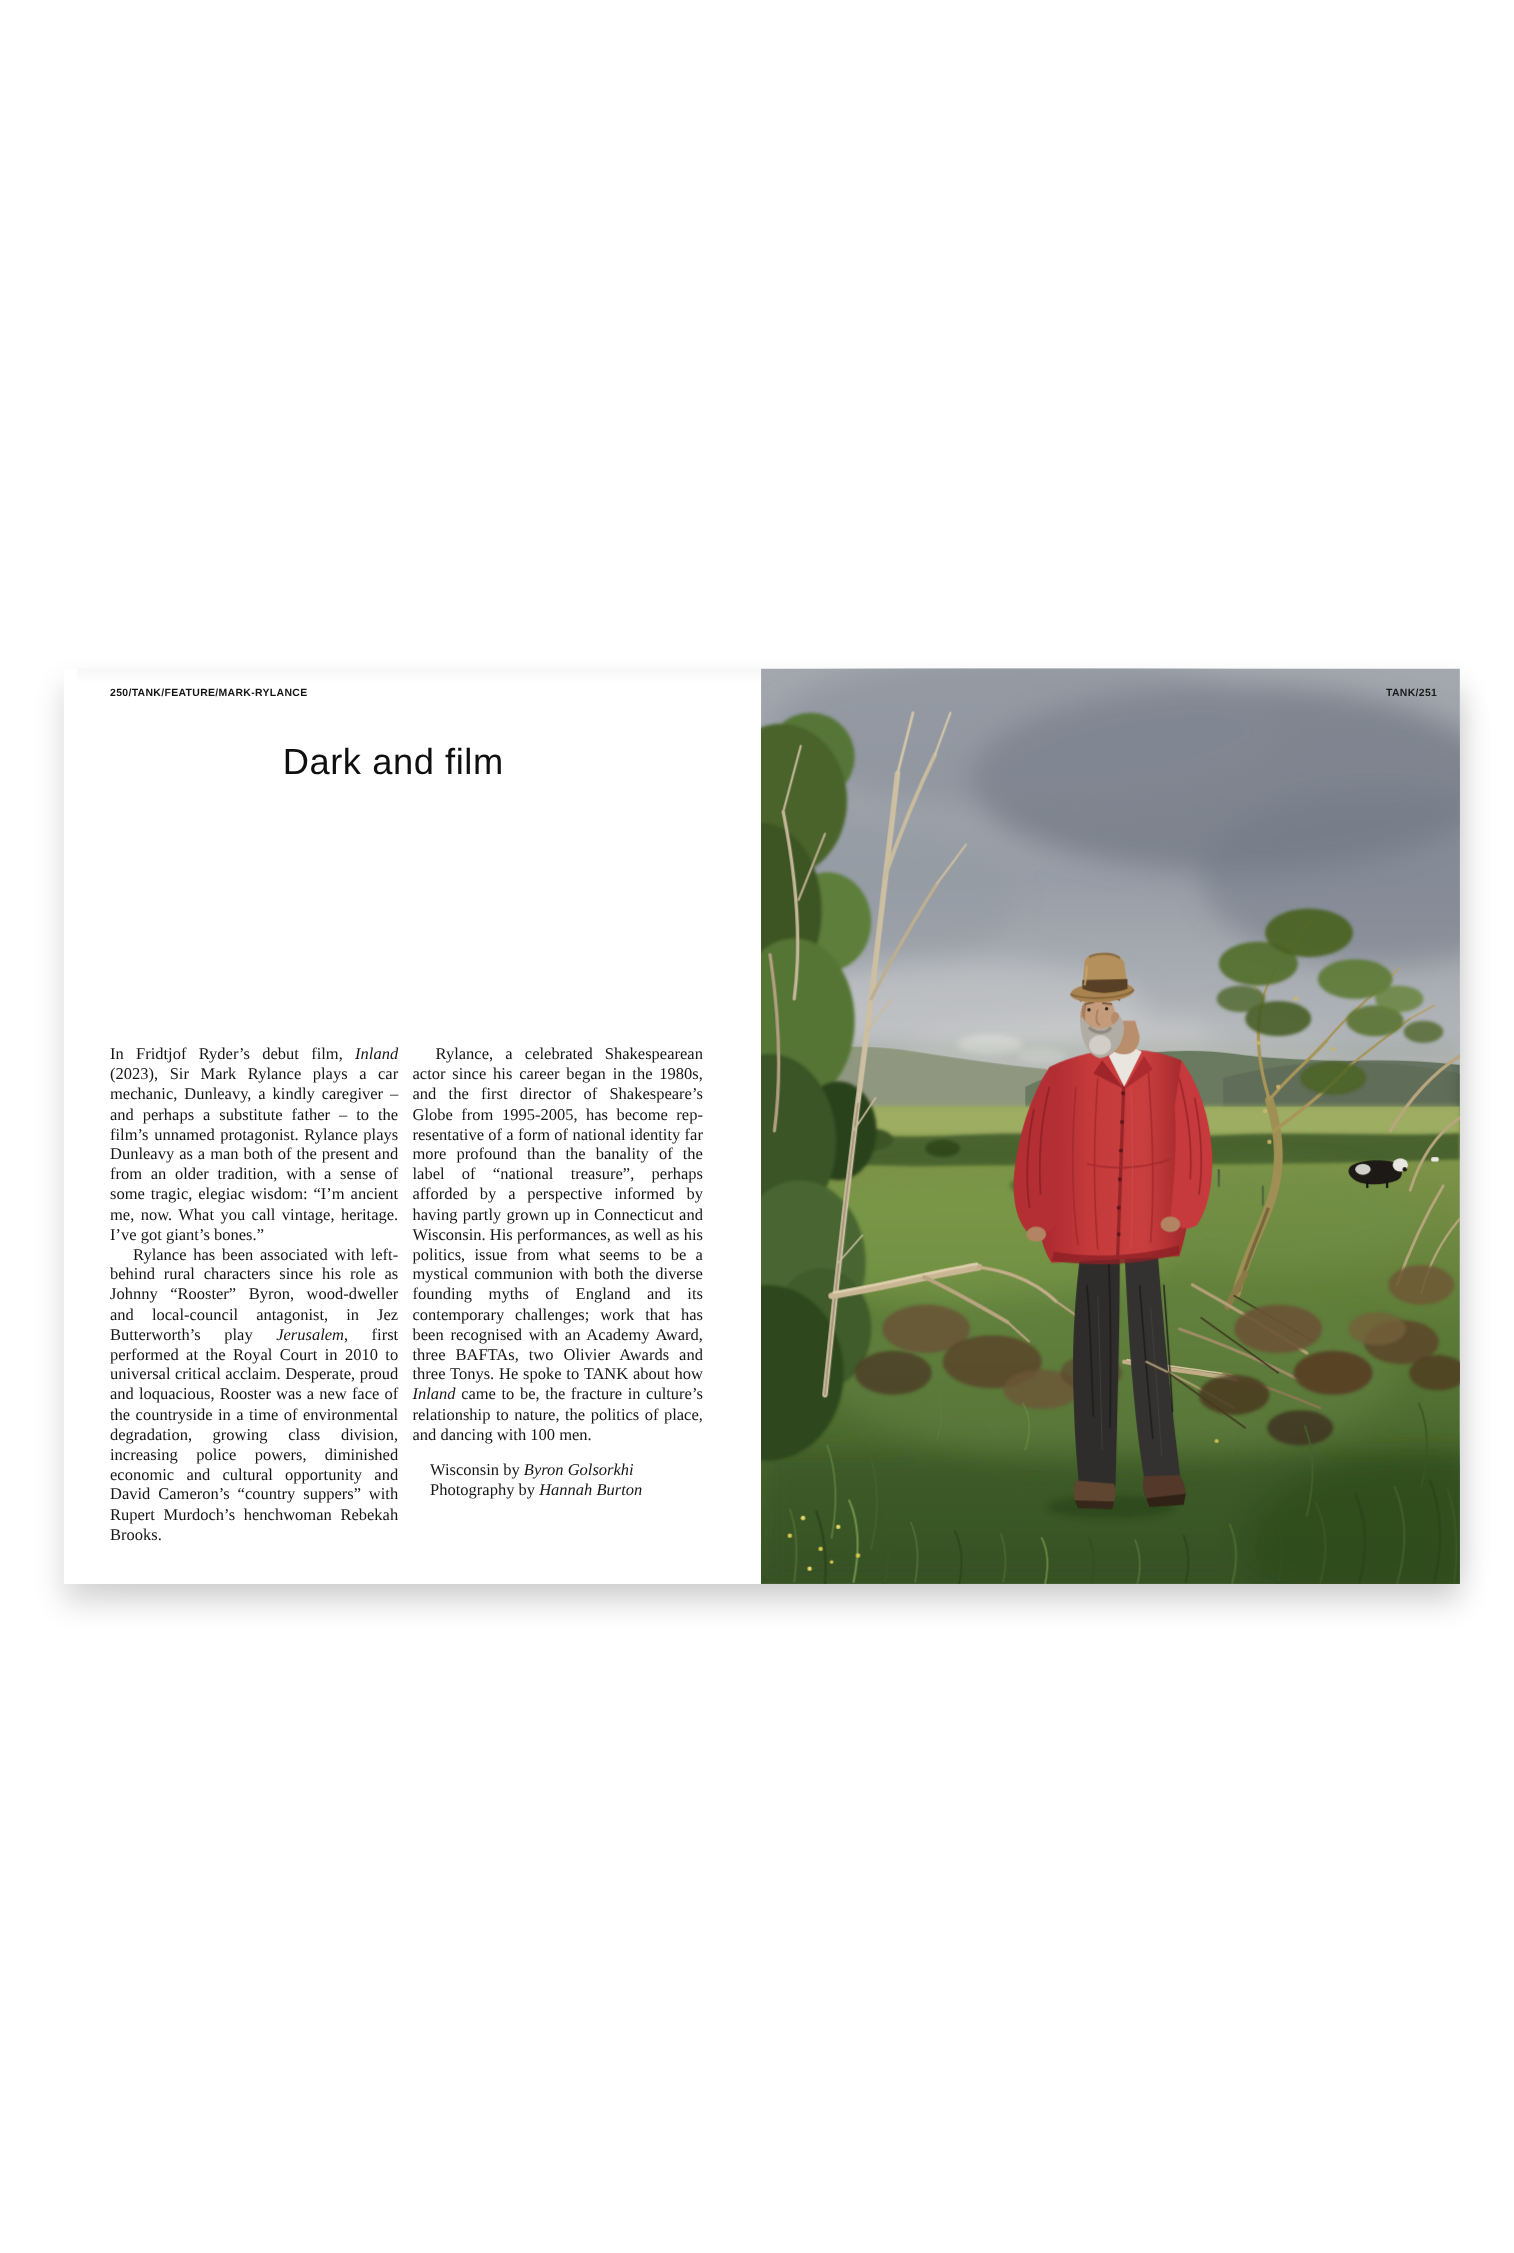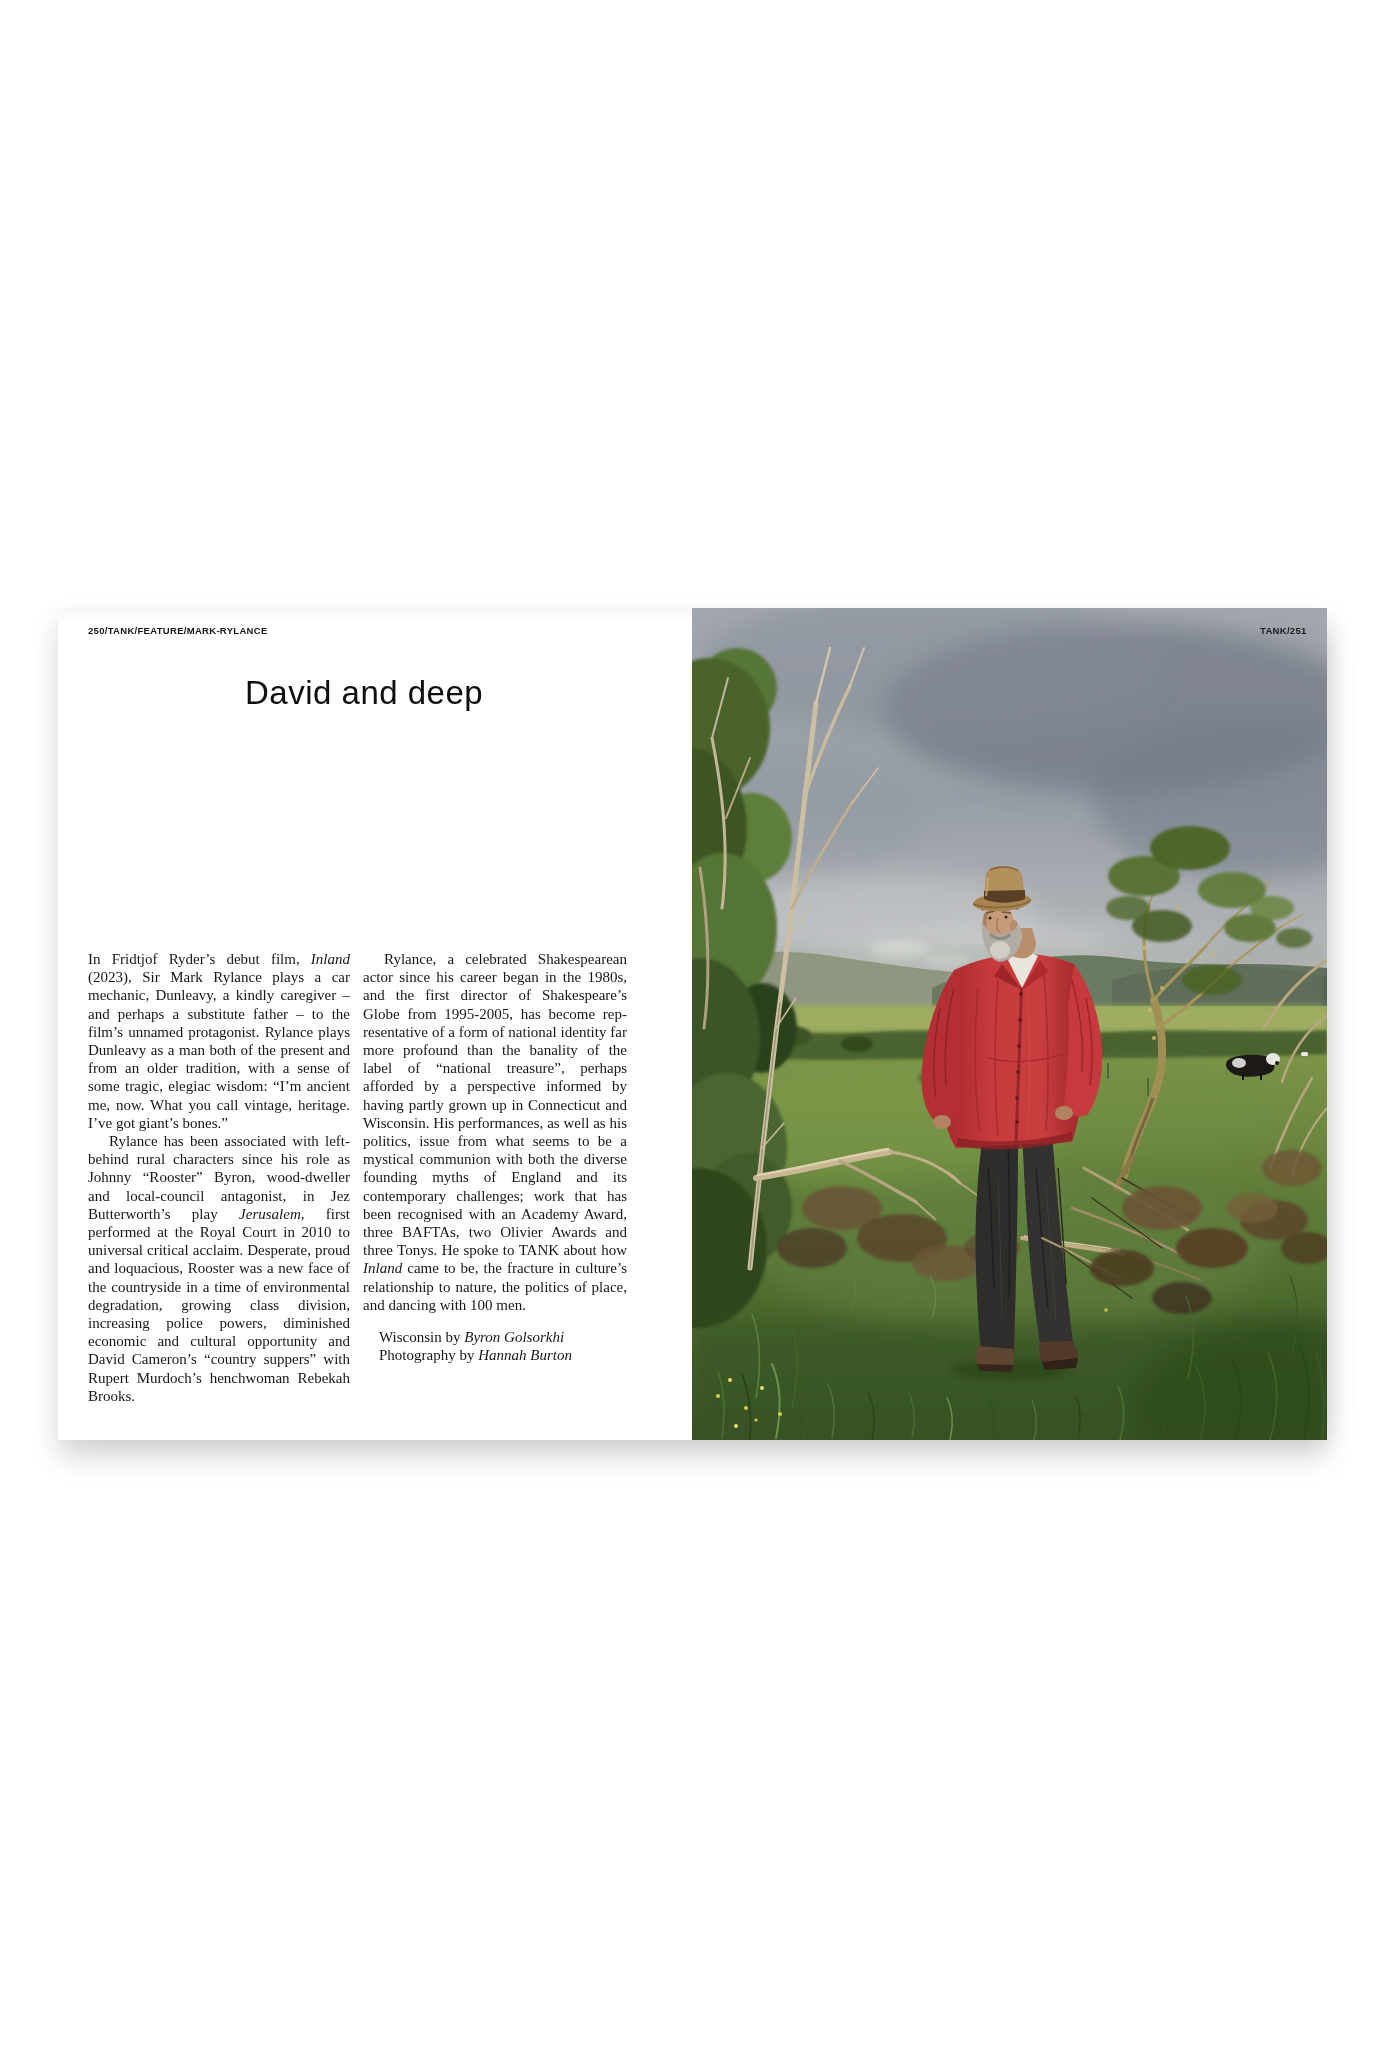--- a/index.html
+++ b/index.html
@@ -2,21 +2,21 @@
 <html style="--ink: #161616; --paper: #ffffff; --shirt-red: #c23537; --sky-gray: #9aa0a8; --field-green: #5b7a38; --hat-tan: #ab8655;"><head>
 <meta charset="utf-8">
 <style>
   html,body{margin:0;padding:0;background:#ffffff;}
   body{width:1376px;height:2048px;position:relative;font-family:"Liberation Serif",serif;-webkit-font-smoothing:antialiased;}
   .canvas{position:absolute;left:0;top:0;width:1376px;height:2048px;background:#ffffff;overflow:hidden;}
 
   .spread{position:absolute;left:58px;top:608px;width:1269px;height:832px;background:#ffffff;
           box-shadow:0 16px 26px rgba(0,0,0,.17), 18px 10px 30px -18px rgba(0,0,0,.10);}
   .page{position:absolute;top:0;height:832px;}
-  .page-left{left:0;width:634px;background:linear-gradient(#f7f7f7,#ffffff 14px);}
+  .page-left{left:12px;width:634px;background:linear-gradient(#f7f7f7,#ffffff 14px);}
   .page-right{left:634px;width:635px;overflow:hidden;background:#9aa0a8;}
 
   .folio{font-family:"Liberation Sans",sans-serif;font-weight:bold;font-size:9.5px;letter-spacing:.3px;color:var(--ink,#161616);white-space:nowrap;}
   .folio-left{position:absolute;left:30px;top:17px;}
   .folio-right{position:absolute;left:568px;top:17px;color:#1b1b1b;}
 
   .title{position:absolute;left:187px;top:66px;margin:0;font-family:"Liberation Sans",sans-serif;
          font-weight:400;font-size:33px;letter-spacing:.5px;color:#0f0f0f;white-space:nowrap;}
 
   .col{position:absolute;top:342px;font-size:15px;line-height:18.2px;color:var(--ink,#161616);
@@ -33,21 +33,21 @@
   .photo{position:absolute;left:0;top:0;width:635px;height:832px;display:block;}
 </style>
 </head>
 <body>
 
 <div class="canvas">
   <div class="spread">
 
     <section class="page page-left">
       <div class="folio folio-left">250/TANK/FEATURE/MARK-RYLANCE</div>
-      <h1 class="title">David and deep</h1>
+      <h1 class="title">Dark and film</h1>
       <div class="col col-1">
           <p class="para"><span>In Fridtjof Ryder’s debut film, </span><em>Inland</em><span> (2023), Sir Mark Rylance plays a car mechanic, Dunleavy, a kindly caregiv­er – and perhaps a substitute father – to the film’s unnamed protagonist. Rylance plays Dunleavy as a man both of the present and from an older tradition, with a sense of some tragic, elegiac wisdom: “I’m ancient me, now. What you call vin­tage, heritage. I’ve got giant’s bones.”</span></p>
           <p class="para indent"><span>Rylance has been associated with left-behind rural characters since his role as Johnny “Rooster” Byron, wood-dweller and local-council antago­nist, in Jez Butterworth’s play </span><em>Jerusalem</em><span>, first performed at the Royal Court in 2010 to universal critical acclaim. Des­perate, proud and loquacious, Rooster was a new face of the countryside in a time of environmental degradation, growing class division, increasing po­lice powers, diminished economic and cultural opportunity and David Camer­on’s “country suppers” with Rupert Mur­doch’s henchwoman Rebekah Brooks.</span></p>
         </div>
       <div class="col col-2">
           <p class="para indent"><span>Rylance, a celebrated Shakespearean actor since his career began in the 1980s, and the first director of Shakespeare’s Globe from 1995-2005, has become rep­resentative of a form of national identity far more profound than the banality of the label of “national treasure”, perhaps afforded by a perspective informed by having partly grown up in Connecti­cut and Wisconsin. His performances, as well as his politics, issue from what seems to be a mystical communion with both the diverse founding myths of Eng­land and its contemporary challenges; work that has been recognised with an Academy Award, three BAFTAs, two Olivier Awards and three Tonys. He spoke to TANK about how </span><em>Inland</em><span> came to be, the fracture in culture’s relation­ship to nature, the politics of place, and dancing with 100 men.</span></p>
           <div class="byline">
             <div class="byline-line"><span>Wisconsin by </span><em>Byron Golsorkhi</em></div>
             <div class="byline-line"><span>Photography by </span><em>Hannah Burton</em></div>
           </div>

